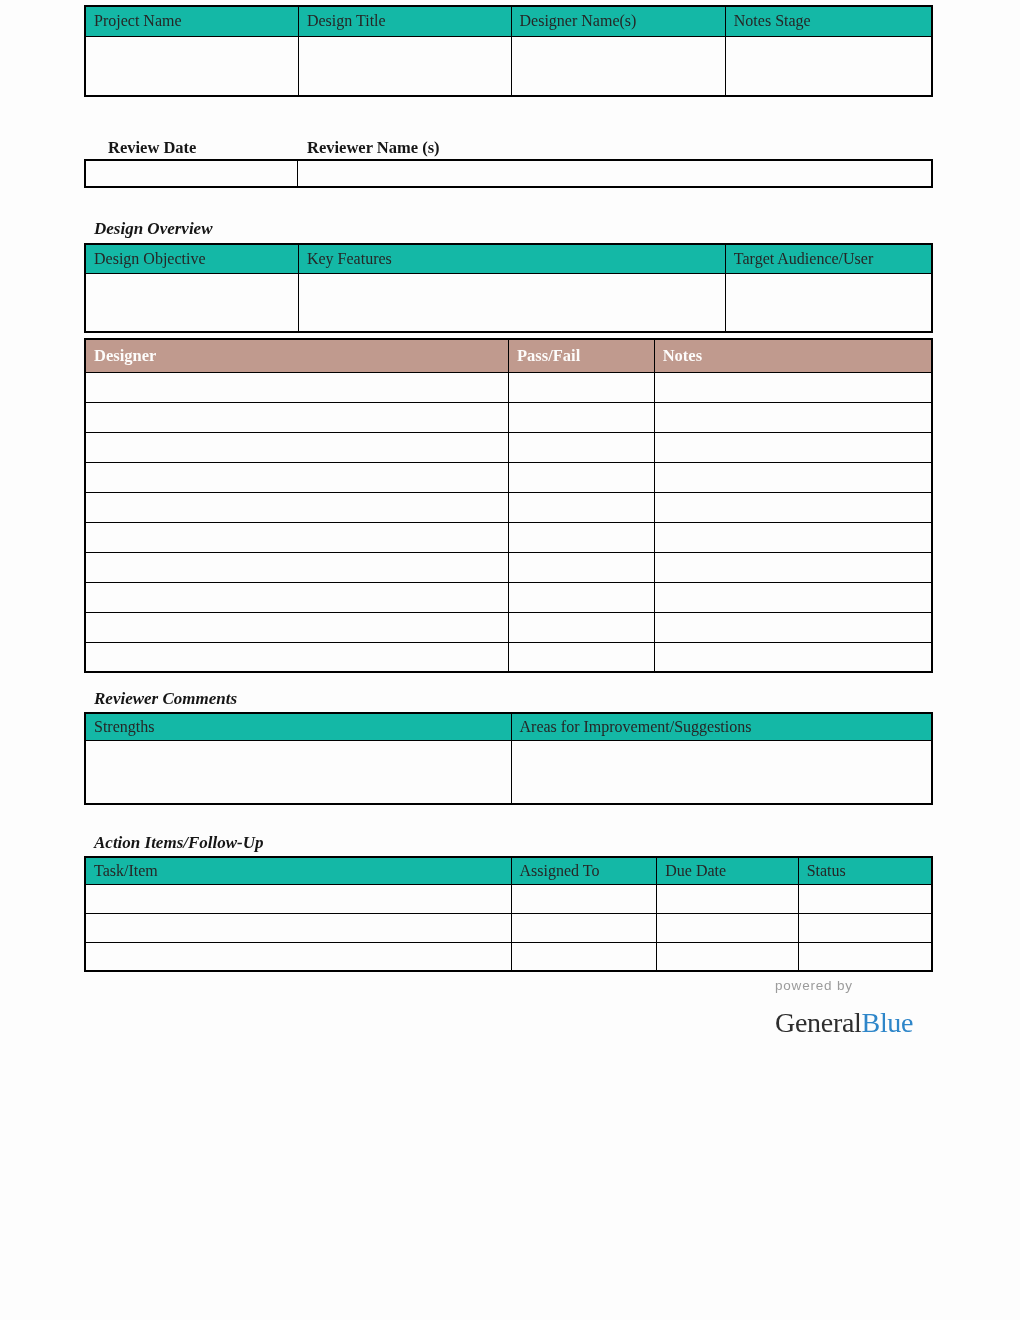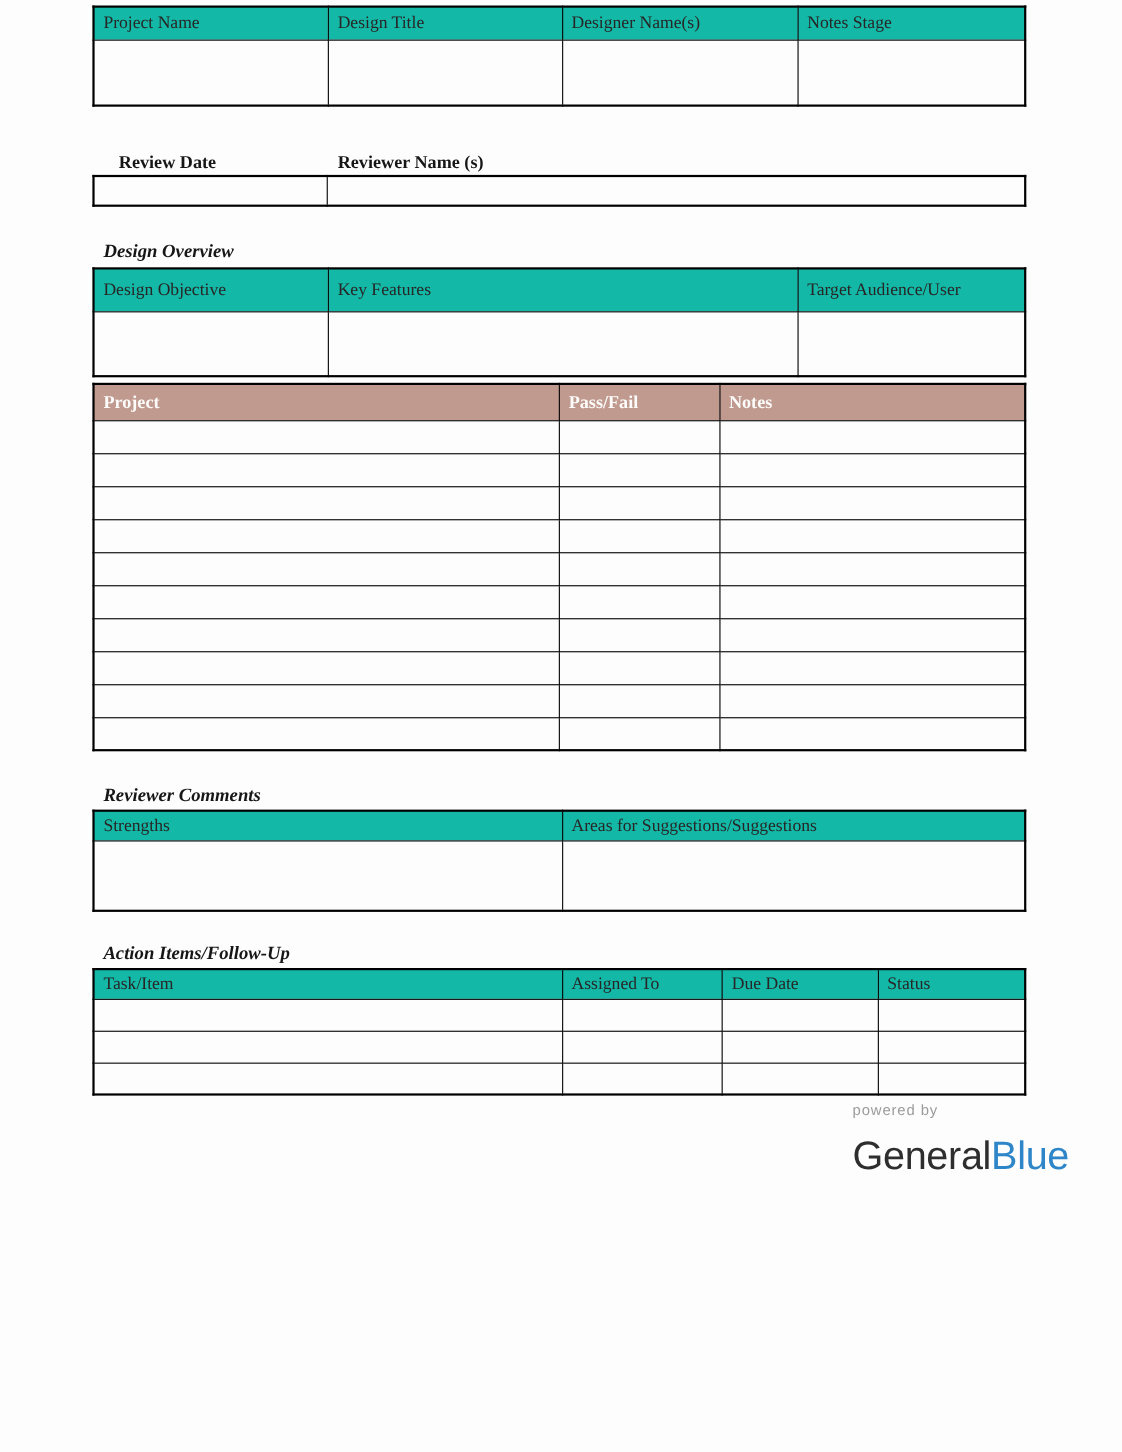--- a/index.html
+++ b/index.html
@@ -28,21 +28,21 @@
   .section-heading {
     font-size: 17px;
     font-weight: bold;
     font-style: italic;
     color: #161616;
     margin-left: 10px;
   }
   .h-pd { margin-top: 25px; }
   .h-do { margin-top: 31px; }
   .h-rc { margin-top: 29px; }
-  .h-cm { margin-top: 30px; }
+  .h-cm { margin-top: 16px; }
   .h-ai { margin-top: 28px; }
   table {
     width: 849px;
     border-collapse: collapse;
     table-layout: fixed;
     border: 2px solid #000;
     background: #fdfdfd;
   }
   .t-pd { margin-top: 5px; }
   .t-ri { margin-top: 0px; }
@@ -60,21 +60,21 @@
     color: #262626;
     vertical-align: middle;
   }
   .t-rc th {
     background: #c09a8e;
     color: #fdfcfb;
     font-weight: bold;
     font-size: 16.5px;
   }
   tr.hdr-30 { height: 30px; }
-  tr.hdr-29 { height: 39px; margin-left: 44px; }
+  tr.hdr-29 { height: 29px; margin-left: 44px; }
   tr.hdr-27 { height: 27px; }
   tr.hdr-33 { height: 33px; }
   tr.row-60 { height: 60px; }
   tr.row-59 { height: 59px; }
   tr.row-64 { height: 64px; }
   tr.row-27 { height: 27px; }
   [data-empty-rows="sections.review_checklist.empty_rows|3"] tr { height: 30px; }
   [data-empty-rows="sections.action_items.empty_rows|4"] tr { height: 29px; }
   .labels-row {
     position: relative;
@@ -91,21 +91,21 @@
     margin: 7px 6px 0 auto;
     font-family: "Liberation Sans", "DejaVu Sans", sans-serif;
     line-height: 1;
   }
   .powered-by {
     font-size: 13.5px;
     color: #9b9b9b;
     letter-spacing: 0.8px;
     margin-bottom: 16px;
   }
-  .brand-name { font-size: 36px; letter-spacing: -0.3px; }
+  .brand-name { font-size: 28px; letter-spacing: -0.3px; font-family: Liberation Serif, serif; }
   .brand-general { color: #2e2e2e; }
   .brand-blue { color: #2e86c9; }
 </style>
 </head>
 <body>
 
 <div class="page">
 
 
   <div class="content">
@@ -176,21 +176,21 @@
     </table>
 
     <table class="t-rc">
       <colgroup>
           <col style="width:50.0%">
           <col style="width:17.2%">
           <col style="width:32.8%">
         </colgroup>
       <thead>
         <tr class="hdr-33">
-          <th>Project</th>
+          <th>Designer</th>
           <th>Pass/Fail</th>
           <th>Notes</th>
         </tr>
       </thead>
       <tbody data-empty-rows="sections.review_checklist.empty_rows|3">
           <tr>
             <td></td>
             <td></td>
             <td></td>
           </tr>
@@ -244,21 +244,21 @@
 
     <div class="section-heading h-cm">Reviewer Comments</div>
     <table class="t-cm">
       <colgroup>
           <col style="width:50.3%">
           <col style="width:49.7%">
         </colgroup>
       <thead>
         <tr class="hdr-27">
           <th>Strengths</th>
-          <th>Areas for Suggestions/Suggestions</th>
+          <th>Areas for Improvement/Suggestions</th>
         </tr>
       </thead>
       <tbody>
         <tr class="row-64">
           <td></td>
           <td></td>
         </tr>
       </tbody>
     </table>
 

